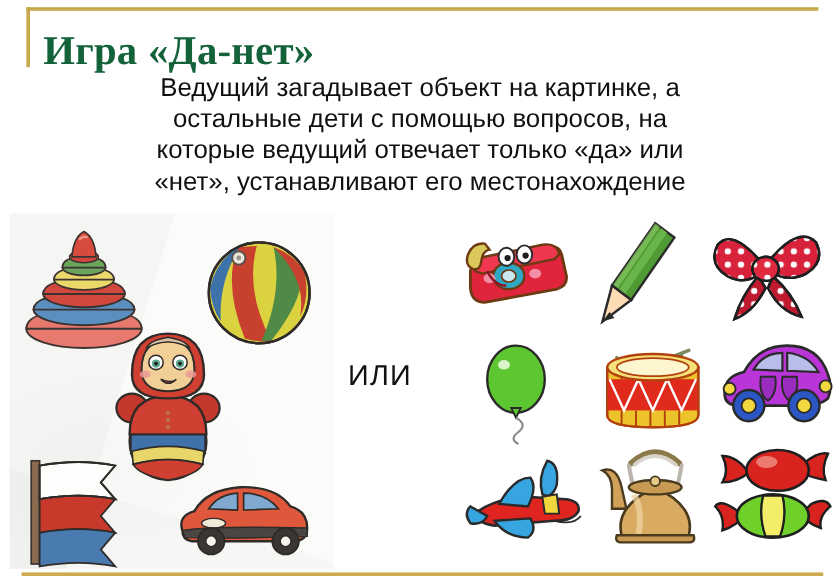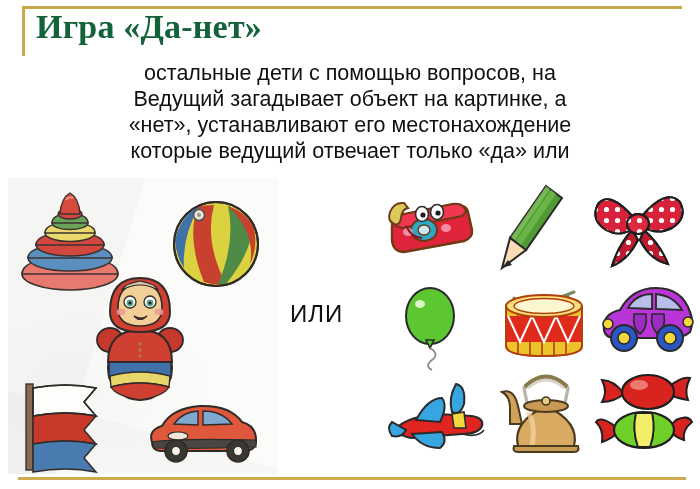--- a/index.html
+++ b/index.html
@@ -39,21 +39,21 @@
   .rule-bottom {
     position: absolute;
     left: 18px; top: 477px;
     width: 668px; height: 3px;
     background: #cdab4e;
   }
 
   
   .title {
     position: absolute;
-    left: 36px; top: 8px;
+    left: 36px; top: 24px;
     font-family: "Liberation Serif", serif;
     font-weight: bold;
     font-size: 34px;
     color: #13623a;
     letter-spacing: 0.2px;
     white-space: nowrap;
   }
 
   
   .body-text {
@@ -110,24 +110,24 @@
 
 <div id="slide">
 
   <div class="rule-top"></div>
   <div class="rule-left"></div>
   <div class="rule-bottom"></div>
 
   <div class="title">Игра «Да-нет»</div>
 
   <div class="body-text">
+    <span class="ln">Ведущий загадывает объект на картинке, а</span>
     <span class="ln">остальные дети с помощью вопросов, на</span>
-    <span class="ln">Ведущий загадывает объект на картинке, а</span>
+    <span class="ln">которые ведущий отвечает только «да» или</span>
     <span class="ln">«нет», устанавливают его местонахождение</span>
-    <span class="ln">которые ведущий отвечает только «да» или</span>
   </div>
 
   <div class="panel-left">
 
     <div class="fig" style="left:8px; top:10px;">
       <svg width="110" height="106" viewBox="0 0 110 106">
         <ellipse cx="54" cy="86" rx="48" ry="16" fill="#e8796e" stroke="#3a3330" stroke-width="1.6"></ellipse>
         <path d="M6 86 Q6 70 54 70 Q102 70 102 86 Z" fill="#e8796e" stroke="#3a3330" stroke-width="1.6"></path>
         <ellipse cx="54" cy="70" rx="42" ry="13" fill="#5b8fc0" stroke="#3a3330" stroke-width="1.6"></ellipse>
         <path d="M12 70 Q12 57 54 57 Q96 57 96 70 Z" fill="#5b8fc0" stroke="#3a3330" stroke-width="1.6"></path>

